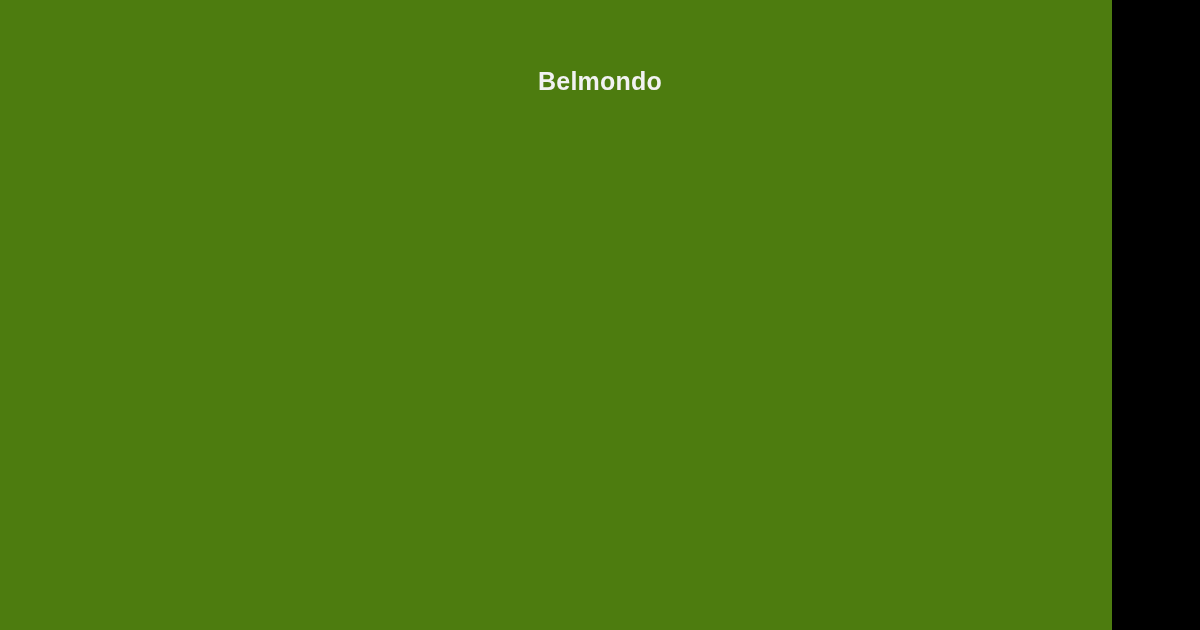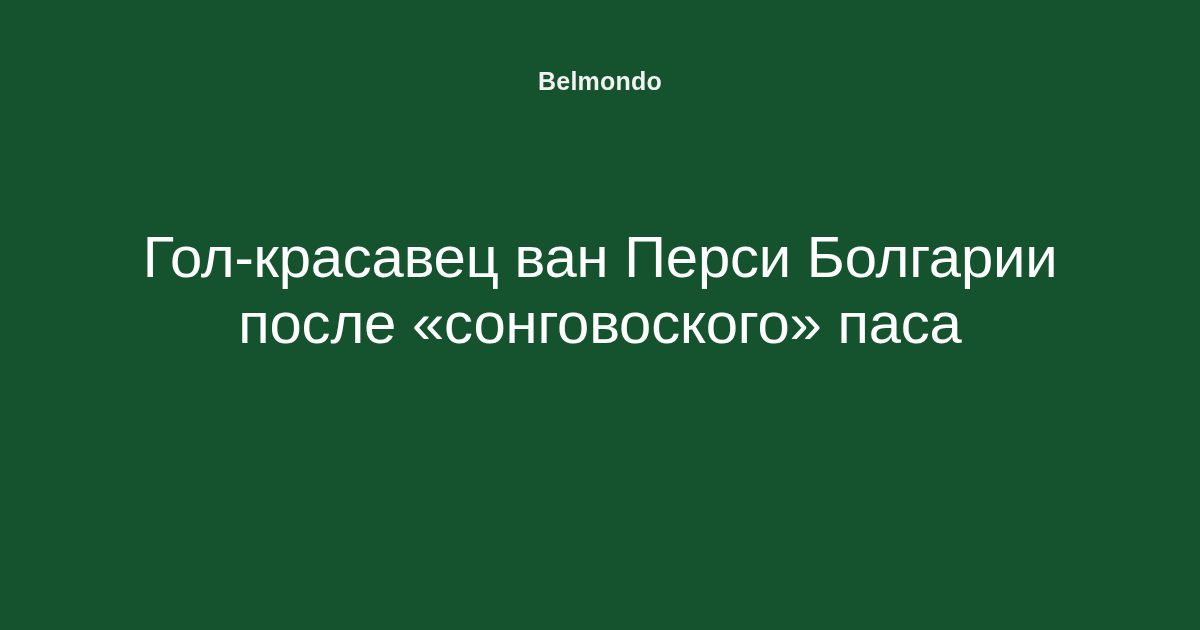--- a/index.html
+++ b/index.html
@@ -11,23 +11,23 @@
     width: 1200px;
     height: 630px;
     background: #000000;
     overflow: hidden;
     font-family: "Liberation Sans", "DejaVu Sans", sans-serif;
     -webkit-font-smoothing: antialiased;
   }
 
   .card {
     position: relative;
-    width: 1200px;
+    width: 1112px;
     height: 630px;
-    background: #14532d;
+    background: #4d7c0f;
     box-sizing: border-box;
     display: block;
   }
 
   
   .brand-row {
     position: absolute;
     top: 66px;
     left: 0;
     width: 1200px;
@@ -67,17 +67,14 @@
 </style>
 </head>
 <body>
 
 <div class="card">
 
   <div class="brand-row">
     <span class="brand-name">Belmondo</span>
   </div>
 
-  <div class="headline-wrap">
-    <h1 class="headline">Гол-красавец ван Перси Болгарии после «сонговоского» паса</h1>
-  </div>
 
 </div>
 
 </body></html>

